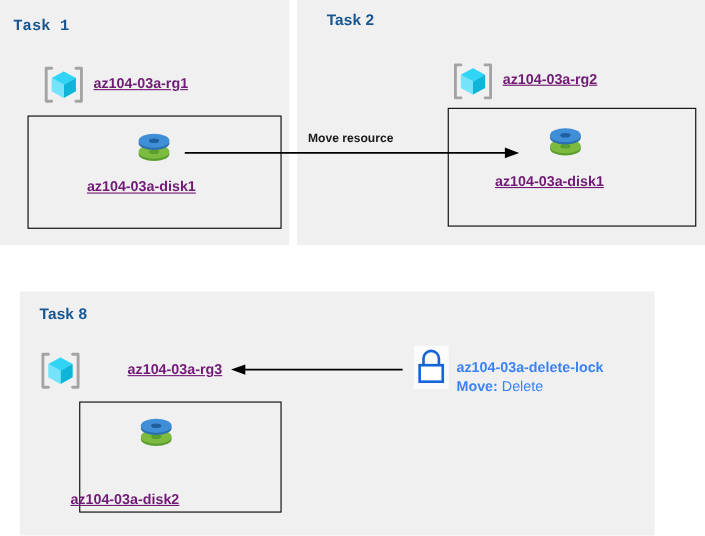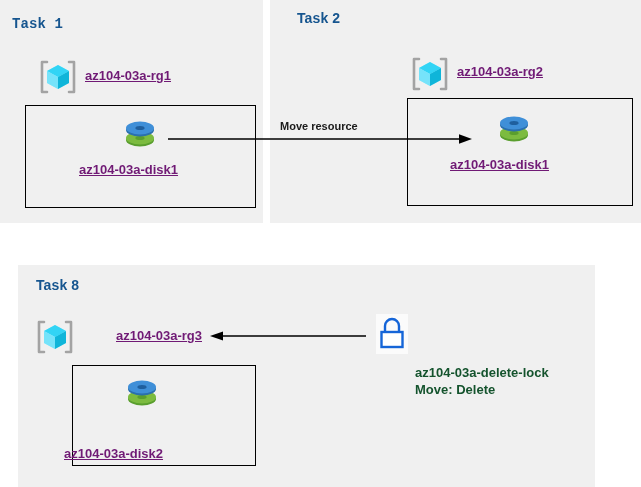--- a/index.html
+++ b/index.html
@@ -81,27 +81,26 @@
     font-size: 11px;
     font-weight: bold;
     color: #1a1a1a;
     white-space: nowrap;
   }
 
   .lock-text {
     position: absolute;
     white-space: nowrap;
     font-size: 13px;
-    color: #14532d;
-    margin-top: 39px;
+    color: #3b82f6;
   }
   #lock-name { left: 415px; top: 326px; font-weight: bold; }
   #lock-type { left: 415px; top: 343px; }
   #lock-type .lk { font-weight: bold; }
-  #lock-type .lv { font-weight: bold; }
+  #lock-type .lv { font-weight: normal; }
 
   .arrow-svg { position: absolute; overflow: visible; }
   #arrow-move { left: 168px; top: 128px; }
   #arrow-lock { left: 208px; top: 326px; }
 </style>
 </head>
 <body>
 
 <div class="panel" id="panel-task1"></div>
 <div class="panel" id="panel-task2"></div>

